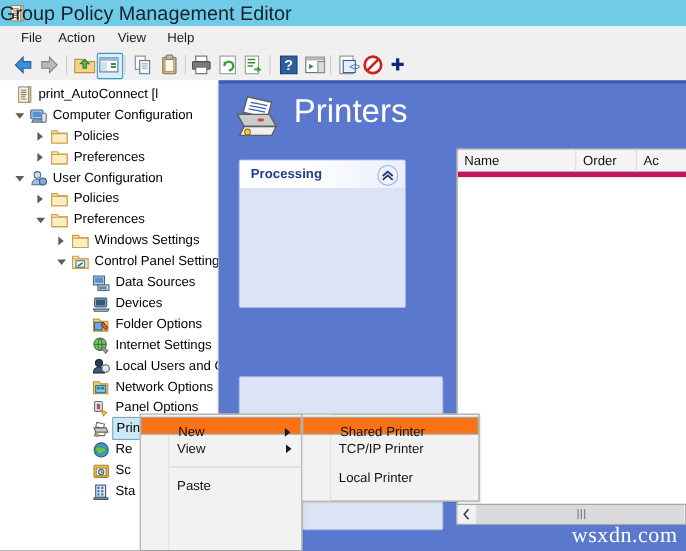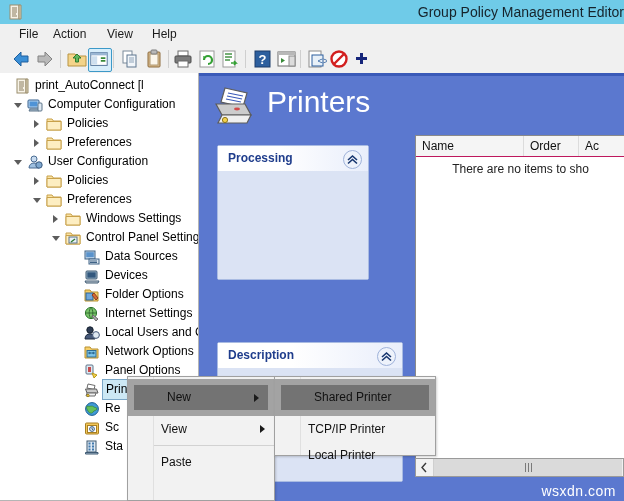--- a/index.html
+++ b/index.html
@@ -11,22 +11,22 @@
     -webkit-font-smoothing:antialiased;
   }
   #app{position:relative;width:624px;height:501px;overflow:hidden;background:#fff;}
 
   
   .titlebar{
     position:absolute;left:0;top:0;width:624px;height:24px;
     background:#6fcbe8;
   }
   .titlebar .title{
-    position:absolute;left:0;top:0;width:624px;text-align:right;
-    line-height:24px;font-size:14px;color:#16232b;
+    position:absolute;left:0;top:0;width:624px;text-align:left;
+    line-height:24px;font-size:18px;color:#16232b;
     font-family:"Liberation Sans", sans-serif;
   }
   .win-icon{
     position:absolute;left:8px;top:4px;width:14px;height:16px;
   }
 
   
   .menubar{
     position:absolute;left:0;top:24px;width:624px;height:21px;
     background:#f0f0f0;border-bottom:1px solid #e3e3e3;
@@ -113,21 +113,21 @@
   .panelbody{position:absolute;left:0;top:25px;right:0;bottom:0;background:#dbe3f4;}
 
   
   .listview{
     position:absolute;left:216px;top:62px;width:209px;height:340px;
     background:#ffffff;border:1px solid #8a8a8a;border-right:none;box-sizing:border-box;
     overflow:hidden;
   }
   .lv-head{
     position:absolute;left:0;top:0;width:209px;height:20px;
-    background:#f5f5f5;border-bottom:1px solid #be185d;
+    background:#f5f5f5;border-bottom:5px solid #be185d;
   }
   .lv-col{
     position:absolute;top:0;height:20px;line-height:20px;font-size:12px;color:#111;
     padding-left:6px;border-right:1px solid #dcdcdc;box-sizing:border-box;overflow:hidden;
     white-space:nowrap;
   }
   .lv-empty{
     position:absolute;left:0;top:26px;width:209px;text-align:center;
     font-size:12px;color:#222;white-space:nowrap;
   }
@@ -142,39 +142,39 @@
   .hscroll .thumb{
     position:absolute;left:18px;top:0;width:188px;height:17px;background:#dadada;
   }
   .hscroll .grip{
     position:absolute;left:50%;top:4px;width:7px;height:9px;margin-left:-3px;
   }
   .hscroll .grip span{position:absolute;top:0;width:1px;height:9px;background:#7a7a7a;}
 
   
   .watermark{
-    position:absolute;right:8px;bottom:2px;font-size:14px;color:#ffffff;
-    font-family:Liberation Sans, sans-serif;letter-spacing:.5px;
+    position:absolute;right:8px;bottom:2px;font-size:20px;color:#ffffff;
+    font-family:Liberation Serif, serif;letter-spacing:.5px;
   }
 
   
   .ctxmenu{
     position:absolute;background:#f2f2f2;border:1px solid #a0a0a0;
     box-sizing:border-box;z-index:50;box-shadow:1px 1px 2px rgba(0,0,0,.18);
   }
   .ctxmenu .gutter{
     position:absolute;left:0;top:0;bottom:0;width:25px;background:#f2f2f2;
     border-right:1px solid #e0e0e0;
   }
   .mi{
     position:relative;height:26px;line-height:26px;font-size:12px;color:#111;
     padding-left:33px;cursor:default;box-sizing:border-box;z-index:2;
   }
   .mi.hl{
-    background:#737373;border:6px solid #a3a3a3;height:37px;line-height:24px;
+    background:#f97316;border:1px solid #a3a3a3;height:16px;line-height:24px;
   }
   .mi .arrow{
     position:absolute;right:9px;top:9px;width:0;height:0;
     border-left:5px solid #1a1a1a;border-top:4px solid transparent;border-bottom:4px solid transparent;
   }
   .mi-sep{height:1px;background:#d2d2d2;margin:3px 0 3px 25px;}
 
   .submenu{
     position:absolute;background:#f2f2f2;border:1px solid #a0a0a0;
     box-sizing:border-box;z-index:60;box-shadow:1px 1px 2px rgba(0,0,0,.18);
@@ -617,39 +617,29 @@
             <svg width="13" height="11" viewBox="0 0 13 11">
               <path d="M2 6 L6.5 2 L11 6" fill="none" stroke="#17366f" stroke-width="1.6"></path>
               <path d="M2 9.5 L6.5 5.5 L11 9.5" fill="none" stroke="#17366f" stroke-width="1.6"></path>
             </svg>
           </span>
         </div>
         <div class="panelbody"></div>
       </div>
 
       <div class="panelbox" style="left:18px;top:269px;width:186px;height:140px">
-        <div class="phead">
-          <span class="ptitle">Description</span>
-          <span class="chev">
-            <svg width="13" height="11" viewBox="0 0 13 11">
-              <path d="M2 6 L6.5 2 L11 6" fill="none" stroke="#17366f" stroke-width="1.6"></path>
-              <path d="M2 9.5 L6.5 5.5 L11 9.5" fill="none" stroke="#17366f" stroke-width="1.6"></path>
-            </svg>
-          </span>
-        </div>
         <div class="panelbody"></div>
       </div>
 
       <div class="listview">
         <div class="lv-head">
           <div class="lv-col" style="left:0;width:108px">Name</div>
           <div class="lv-col" style="left:108px;width:55px">Order</div>
           <div class="lv-col" style="left:163px;width:46px">Ac</div>
         </div>
-        <div class="lv-empty">There are no items to sho</div>
       </div>
 
       <div class="hscroll">
         <div class="btn-l">
           <svg width="17" height="17" viewBox="0 0 17 17">
             <path d="M10 4 L6 8.5 L10 13" fill="none" stroke="#3a3a3a" stroke-width="1.4"></path>
           </svg>
         </div>
         <div class="thumb">
           <span class="grip">

